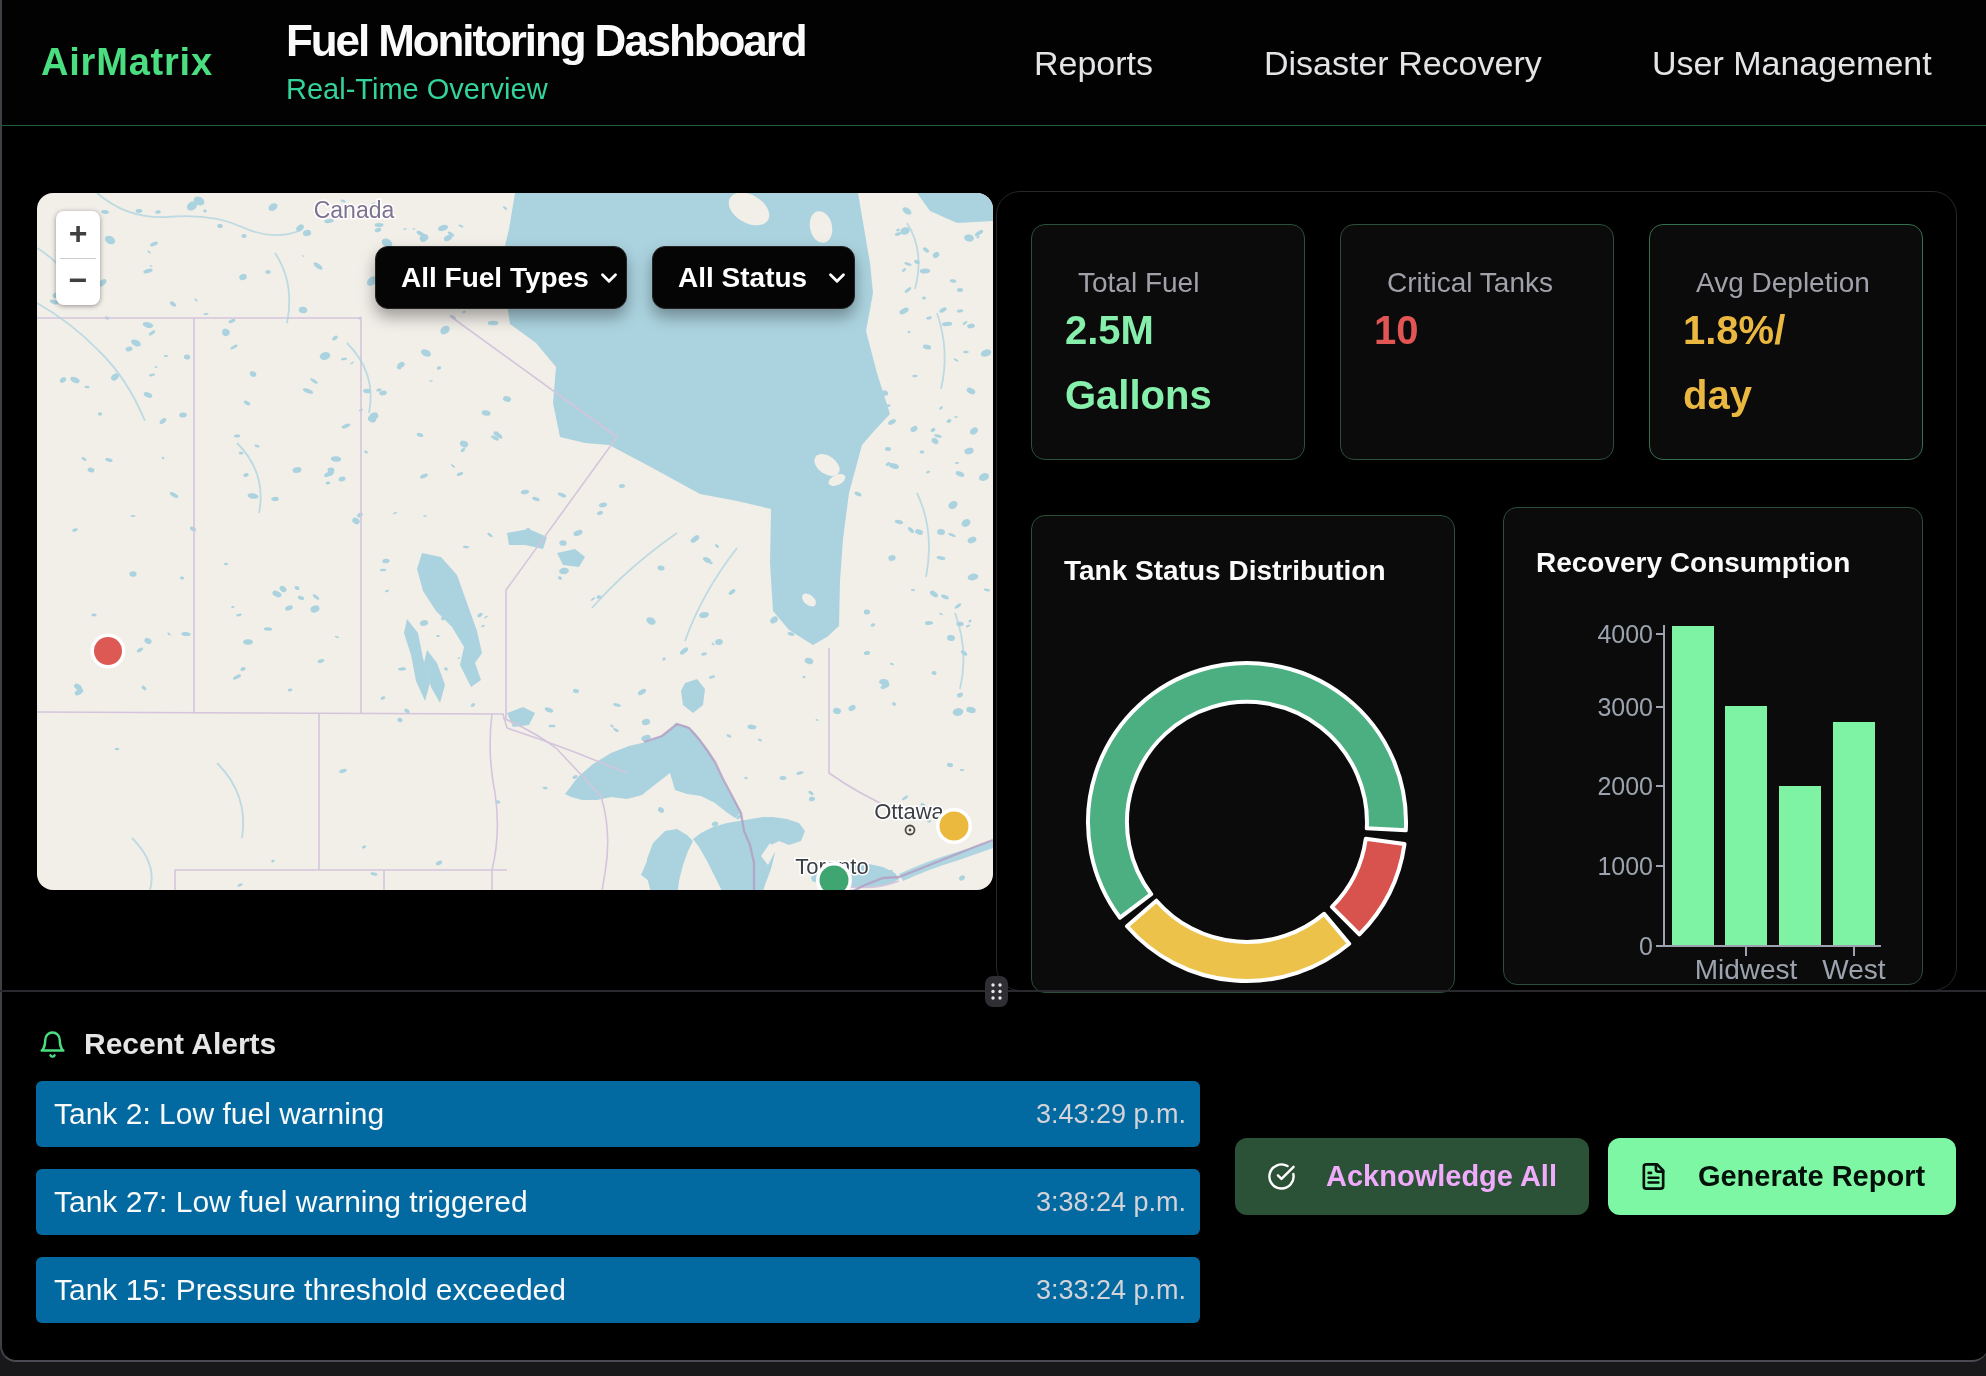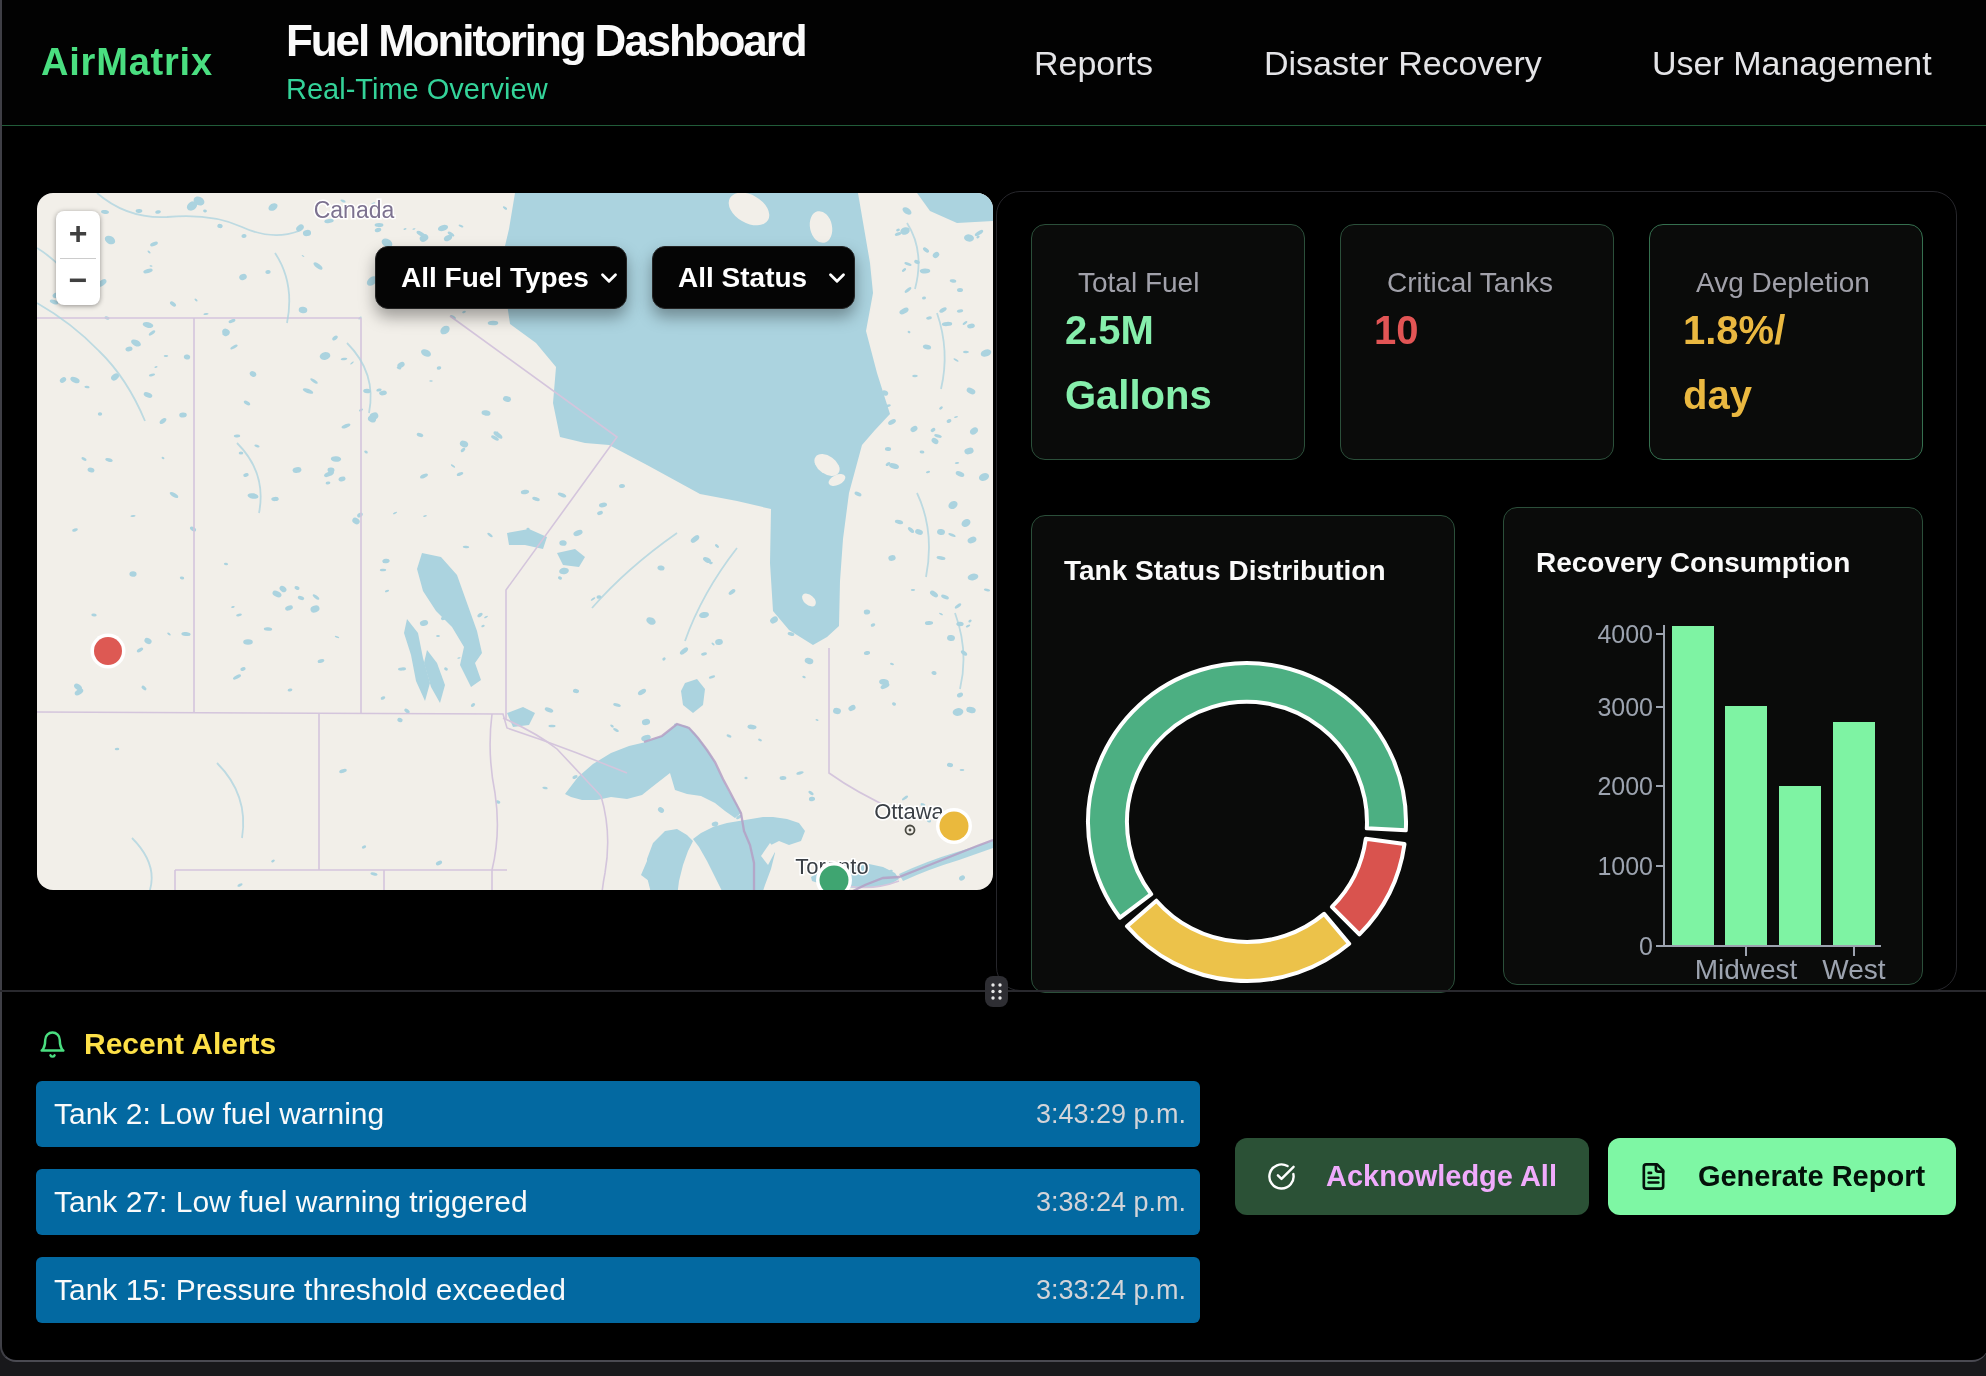--- a/index.html
+++ b/index.html
@@ -594,21 +594,21 @@
 <circle cx="8" cy="22" r="1.7"></circle>
           <circle cx="15" cy="22" r="1.7"></circle>
 </g>
       </svg>
 </div>
 
 <div class="abs" style="left:38px; top:1030px;"><svg width="29" height="29" viewBox="0 0 24 24" fill="none" stroke="#4ade80" stroke-width="2" stroke-linecap="round" stroke-linejoin="round">
         <path d="M6 8a6 6 0 0 1 12 0c0 7 3 9 3 9H3s3-2 3-9"></path>
         <path d="M10.3 21a1.94 1.94 0 0 0 3.4 0"></path>
       </svg></div>
-<div class="abs" style="left:84px; top:1027px; font-size:30px; font-weight:bold; color:#fde047;">Recent Alerts</div>
+<div class="abs" style="left:84px; top:1027px; font-size:30px; font-weight:bold; color:#e5e5e5;">Recent Alerts</div>
 
 <div class="alertrow" style="top:1081px;">
       <span>Tank 2: Low fuel warning</span>
       <span class="tm">3:43:29 p.m.</span>
     </div>
 <div class="alertrow" style="top:1169px;">
       <span>Tank 27: Low fuel warning triggered</span>
       <span class="tm">3:38:24 p.m.</span>
     </div>
 <div class="alertrow" style="top:1257px;">

